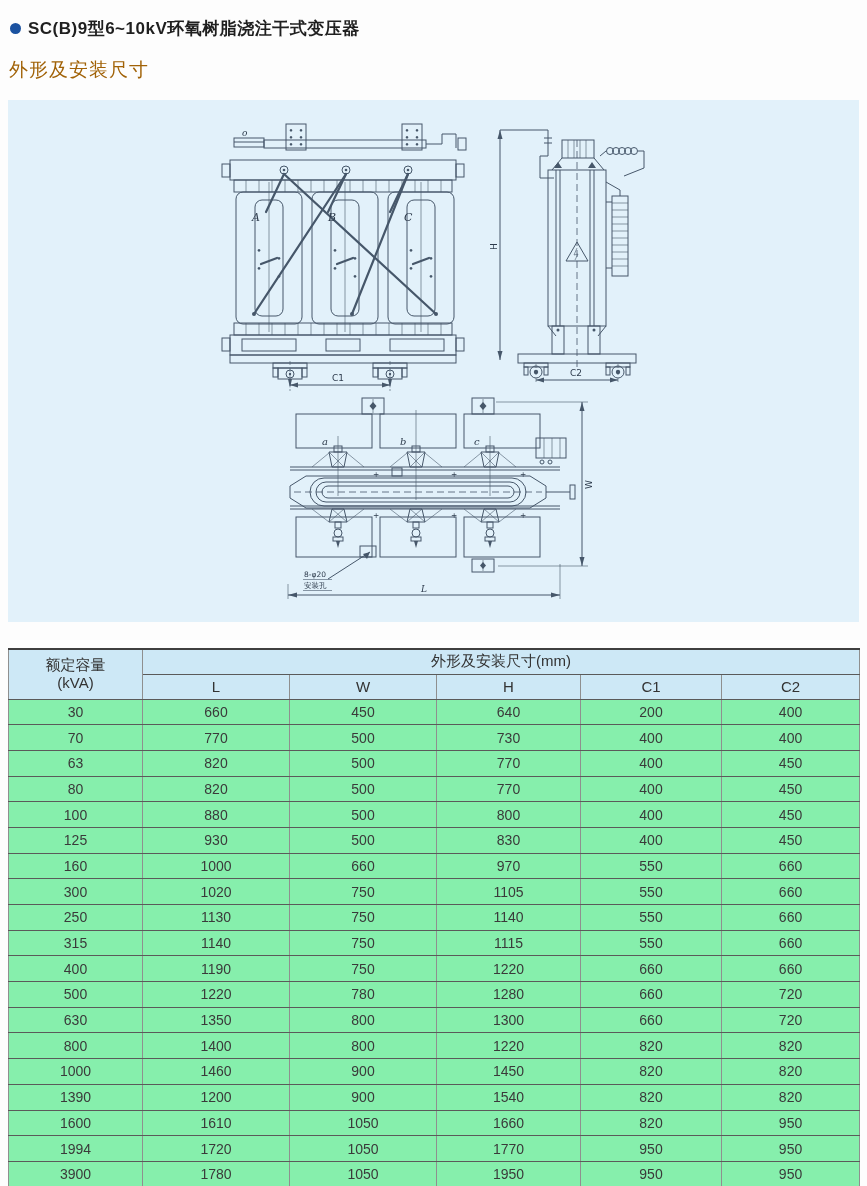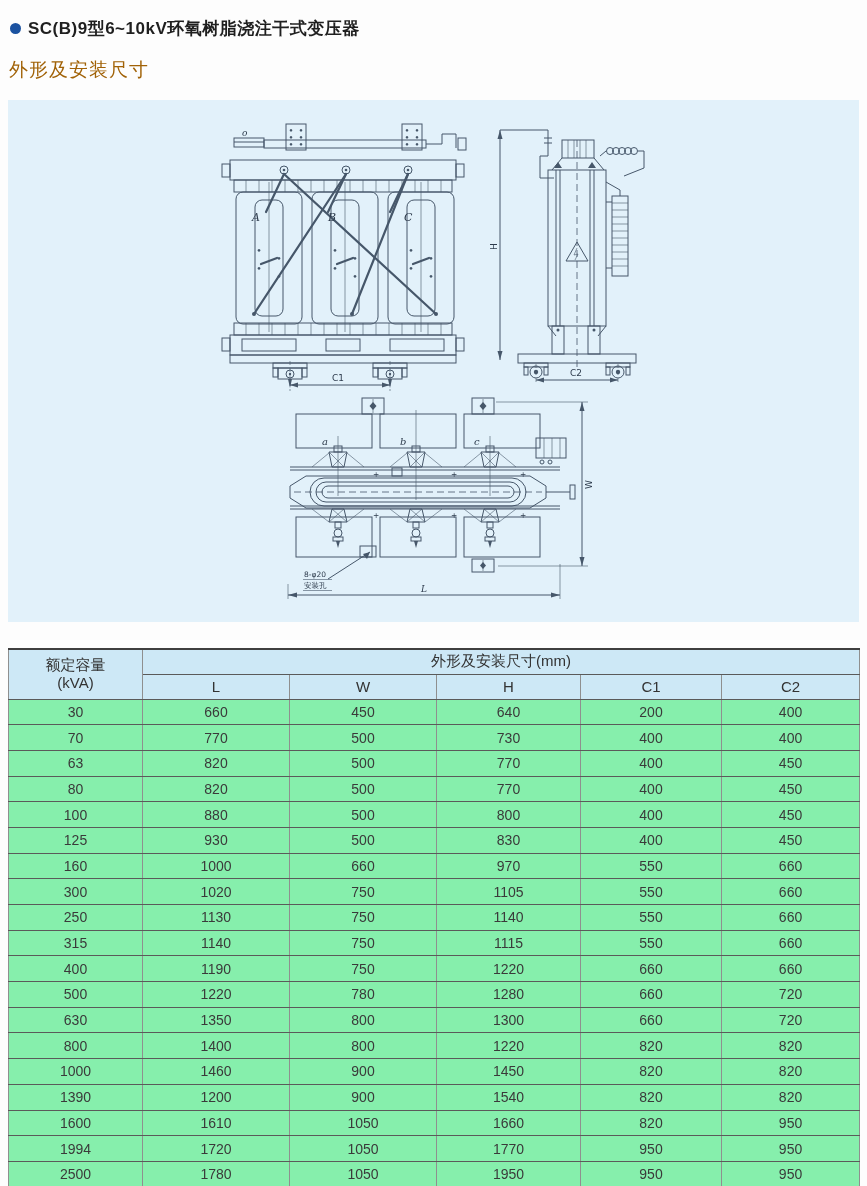--- a/index.html
+++ b/index.html
@@ -537,21 +537,21 @@
         </tr>
         <tr>
           <td>1994</td>
           <td>1720</td>
           <td>1050</td>
           <td>1770</td>
           <td>950</td>
           <td>950</td>
         </tr>
         <tr>
-          <td>2500</td>
+          <td>3900</td>
           <td>1780</td>
           <td>1050</td>
           <td>1950</td>
           <td>950</td>
           <td>950</td>
         </tr>
       </tbody>
   </table>
 
 </div>

